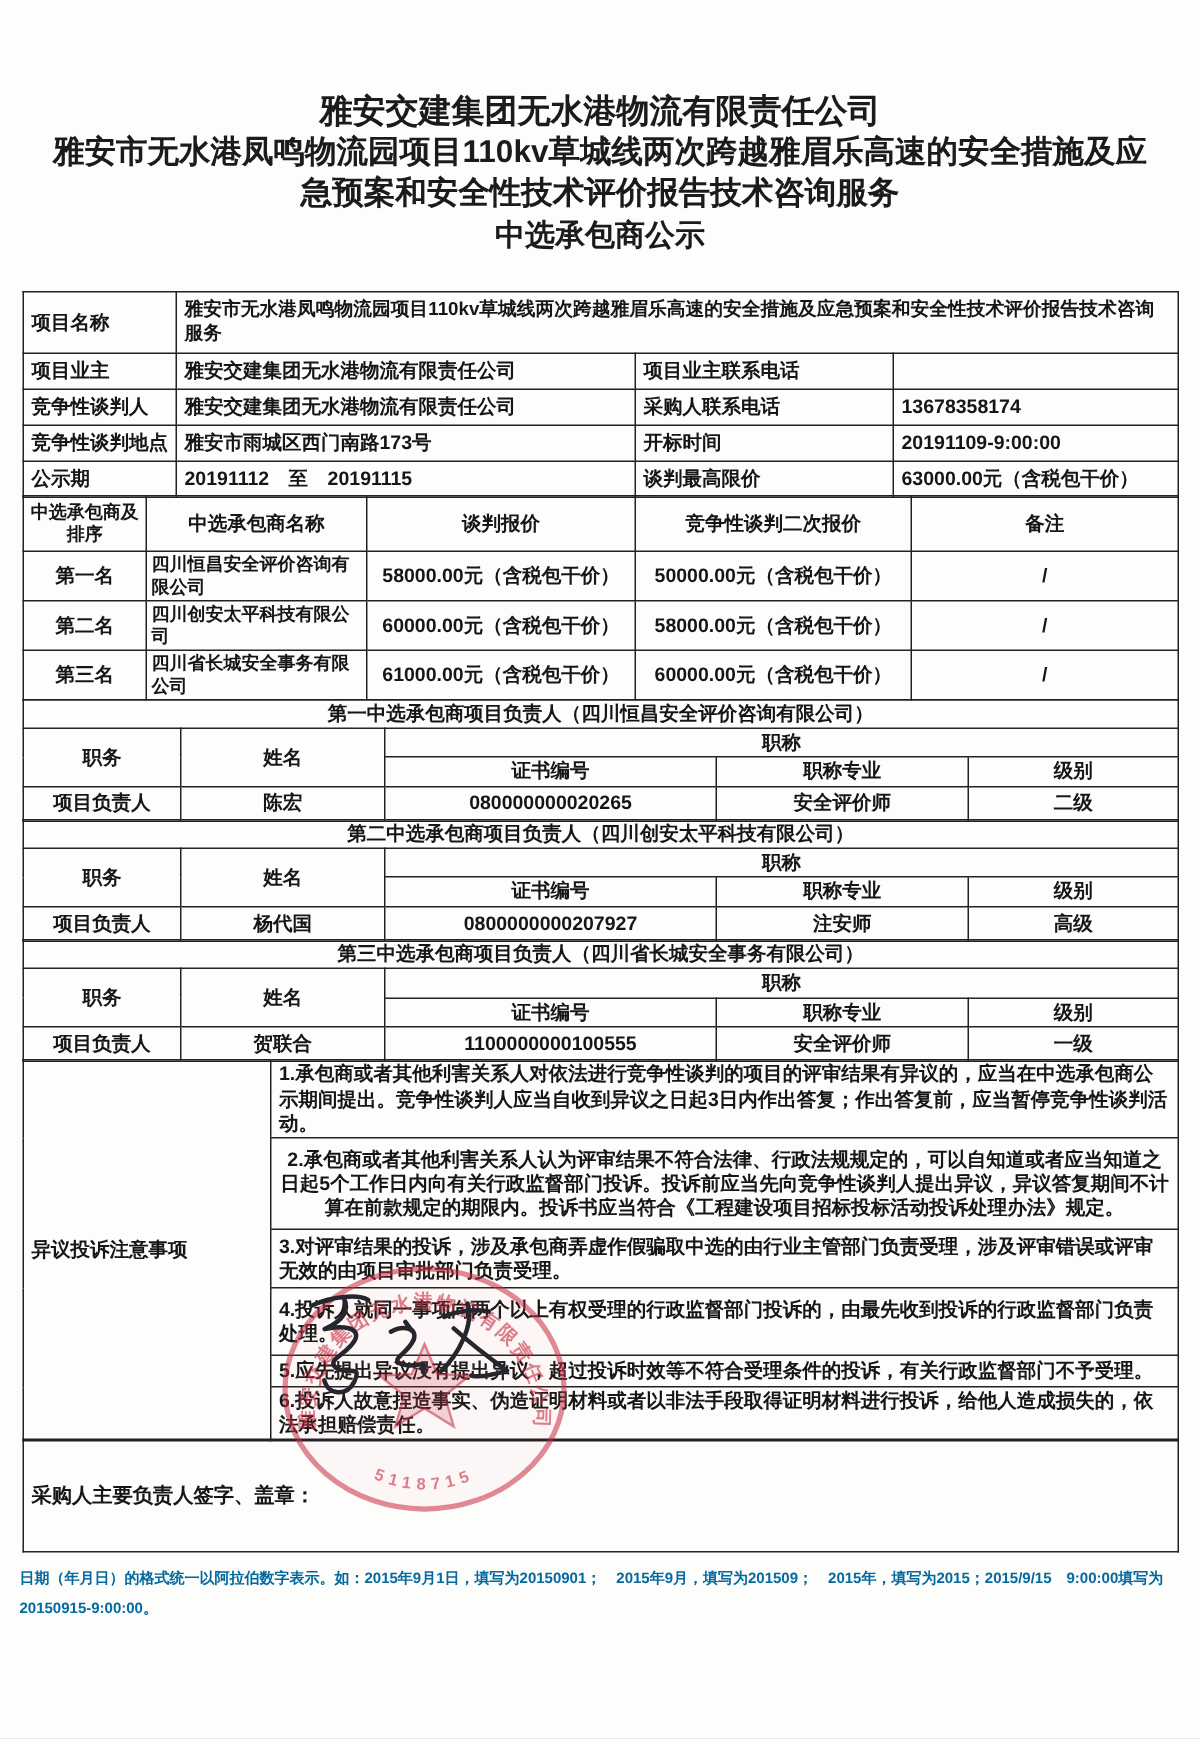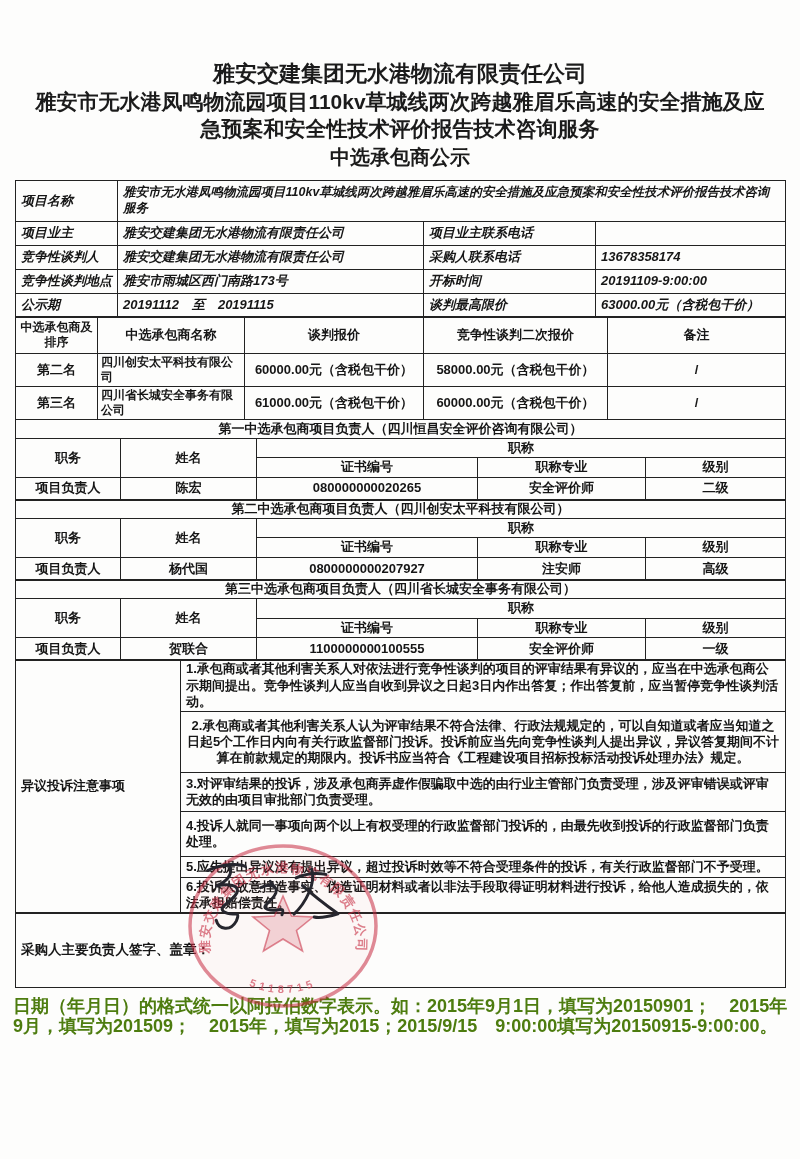--- a/index.html
+++ b/index.html
@@ -25,38 +25,38 @@
   .rank-r td{height:22px;text-align:center;}
   .rank-r td.nm{font-size:12px;text-align:left;padding:1px 3px;}
   .sec-h td{height:16px;text-align:center;font-size:13px;}
   .ldr-h td{height:15px;text-align:center;}
   .ldr-d td{height:20px;text-align:center;margin-top:12px;}
   .obj-lab{vertical-align:middle;font-size:13.5px;margin-left:35px;}
   .obj-item{font-size:13px;padding:2px 6px;}
   .sig-row td{height:72px;}
   .sig-label{font-size:13.5px;}
   .footer{
-    margin:8px 0 0 13px;width:778px;font-size:18px;font-weight:700;
-    line-height:20px;color:#4d7c0f;
+    margin:8px 0 0 13px;width:778px;font-size:10px;font-weight:700;
+    line-height:20px;color:#0369a1;
   }
   .seal{position:absolute;left:184px;top:840px;width:198px;height:172px;z-index:5;pointer-events:none;}
   .autograph{position:absolute;left:201px;top:853px;width:150px;height:86px;z-index:6;pointer-events:none;transform:rotate(-3deg);}
 </style>
 </head>
 <body>
 
 <div class="sheet">
 
   <div class="titles">
     <div class="title1">雅安交建集团无水港物流有限责任公司</div>
     <div class="title2">雅安市无水港凤鸣物流园项目110kv草城线两次跨越雅眉乐高速的安全措施及应急预案和安全性技术评价报告技术咨询服务</div>
     <div class="title3">中选承包商公示</div>
   </div>
 
-  <table class="tbl" style="margin-top:10px;font-style:italic;">
+  <table class="tbl" style="margin-top:24px;">
     <colgroup>
         <col style="width:102px">
         <col style="width:306px">
         <col style="width:172px">
         <col style="width:190px">
       </colgroup>
     <tbody>
         <tr class="info-name">
       <td class="lab">项目名称</td>
       <td class="lab" colspan="3" style="font-size:12.5px;">雅安市无水港凤鸣物流园项目110kv草城线两次跨越雅眉乐高速的安全措施及应急预案和安全性技术评价报告技术咨询服务</td>
@@ -96,20 +96,27 @@
         <col style="width:184px">
         <col style="width:178px">
       </colgroup>
     <tbody>
         <tr class="rank-h">
       <td style="font-size:12px;padding:1px 2px;">中选承包商及排序</td>
       <td>中选承包商名称</td>
       <td>谈判报价</td>
       <td>竞争性谈判二次报价</td>
       <td>备注</td>
+    </tr>
+    <tr class="rank-r">
+      <td>第一名</td>
+      <td class="nm">四川恒昌安全评价咨询有限公司</td>
+      <td>58000.00元（含税包干价）</td>
+      <td>50000.00元（含税包干价）</td>
+      <td>/</td>
     </tr>
     <tr class="rank-r">
       <td>第二名</td>
       <td class="nm">四川创安太平科技有限公司</td>
       <td>60000.00元（含税包干价）</td>
       <td>58000.00元（含税包干价）</td>
       <td>/</td>
     </tr>
     <tr class="rank-r">
       <td>第三名</td>

